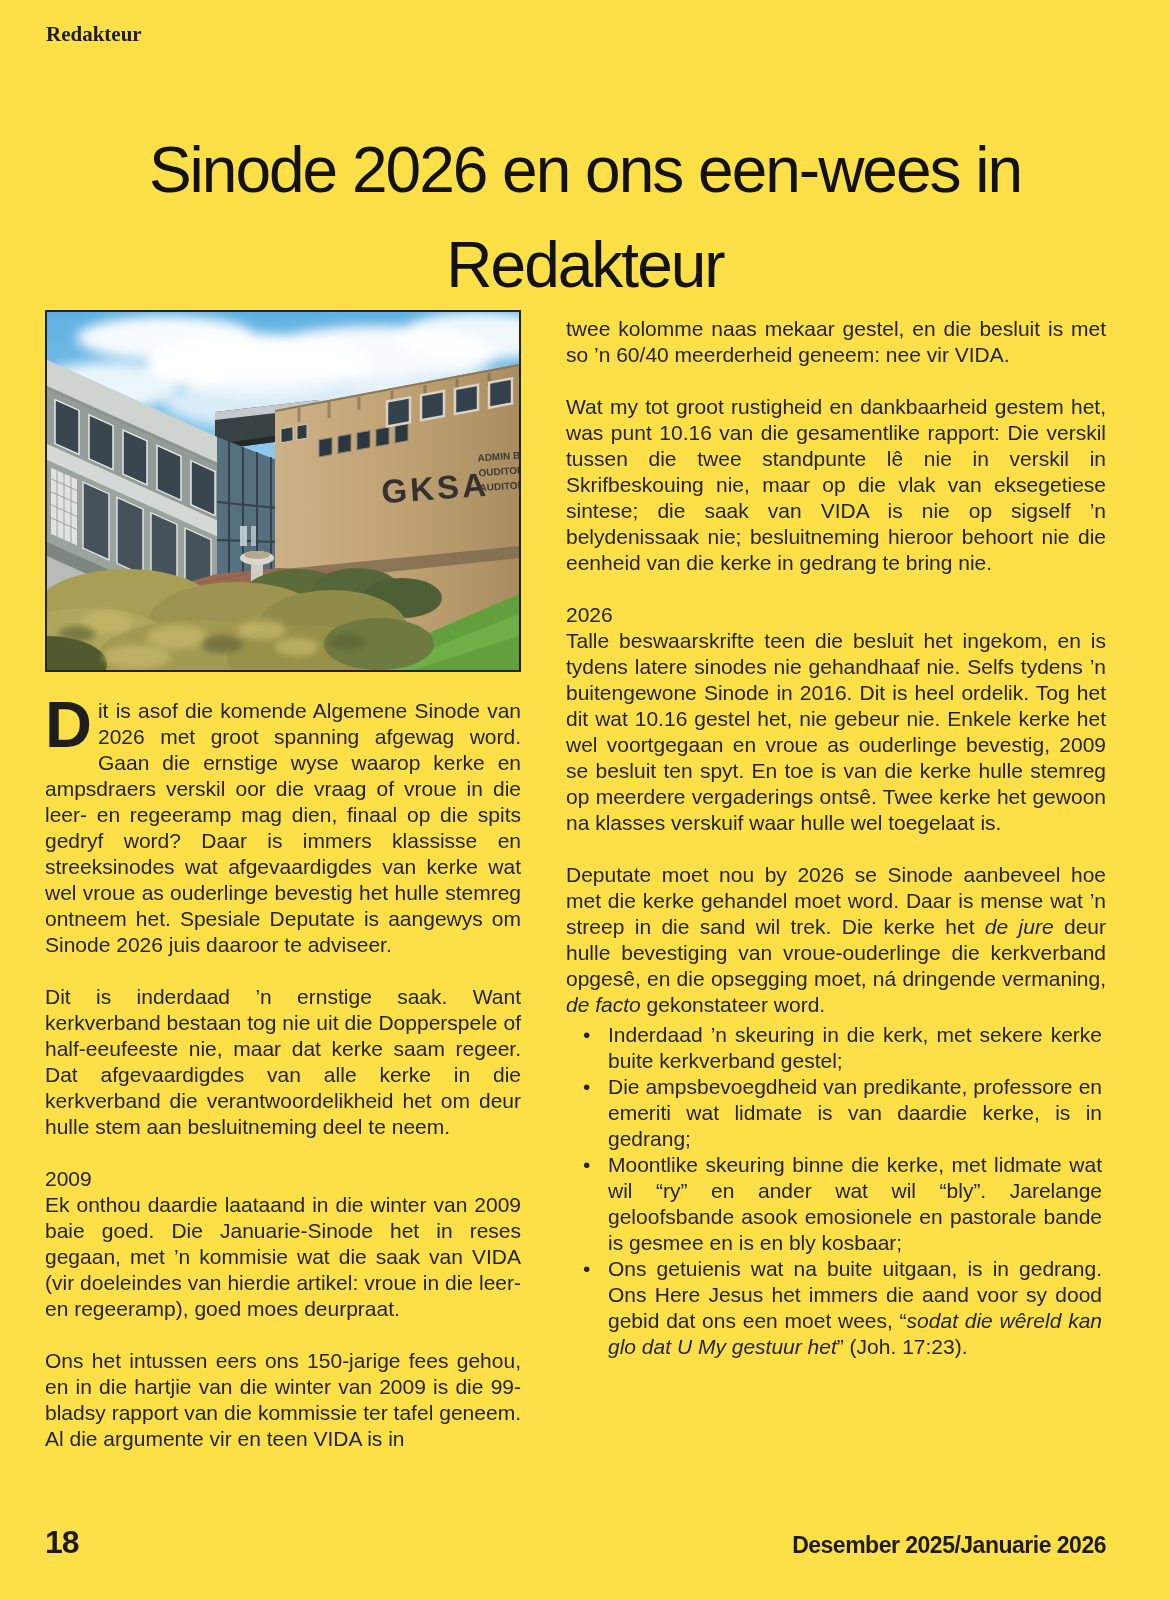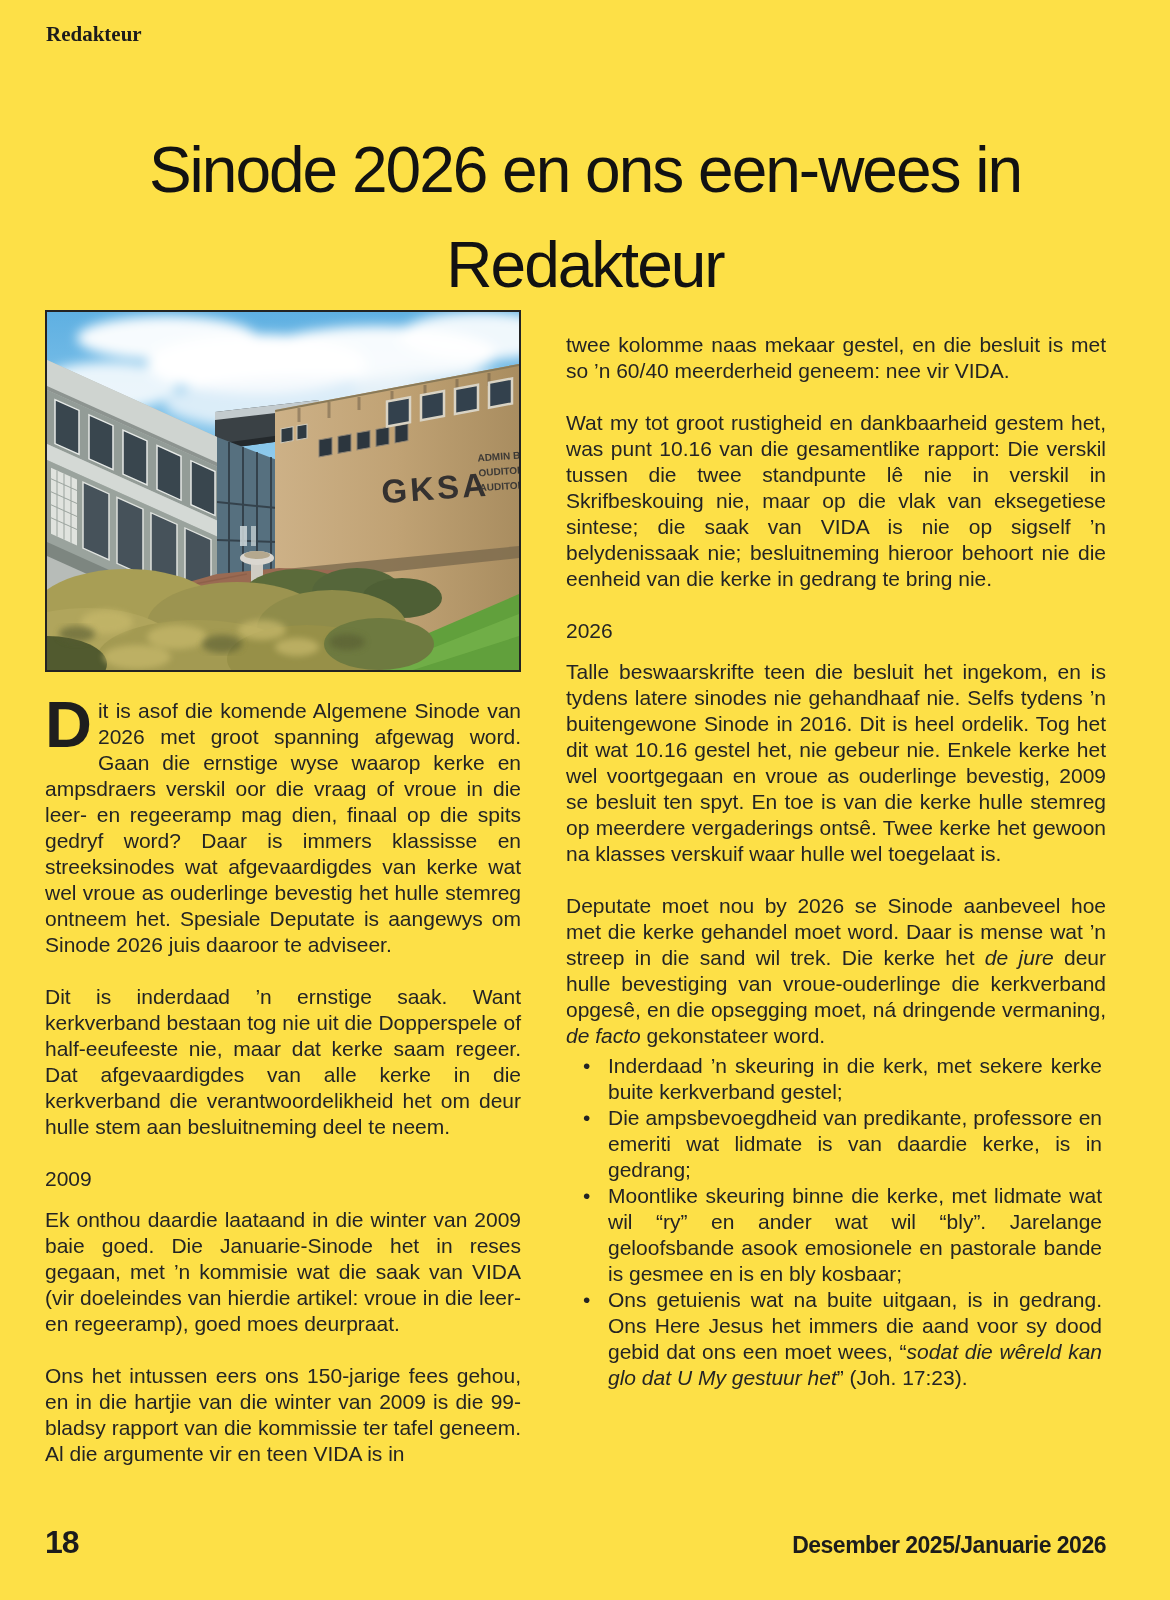--- a/index.html
+++ b/index.html
@@ -24,22 +24,22 @@
   }
   .col{position:absolute;font-size:21px;line-height:26px;text-align:justify;hyphens:none;}
   .col-left{left:45px;top:310px;width:476px;}
   .col-right{left:566px;top:316px;width:540px;}
   .photo{
     width:476px;height:362px;border:2px solid #232323;box-sizing:border-box;
     overflow:hidden;background:#7fc2ea;
   }
   .photo svg{display:block;}
   p{margin:26px 0 0;}
-  p.first{margin-top:16px;}
-  p.tight{margin-top:15px;}
+  p.first{margin-top:0;}
+  p.tight{margin-top:0;}
   h3{font-size:21px;line-height:26px;font-weight:400;margin:26px 0 0;}
   .dropcap{
     float:left;font-weight:700;font-size:65px;line-height:53px;height:53px;
     padding:0 8px 0 0;letter-spacing:-2px;color:#1e1e1e;
   }
   ul.bullets{margin:4px;padding:0;list-style:none;}
   ul.bullets li{position:relative;padding-left:38px;margin:0;}
   ul.bullets li::before{content:"\2022";position:absolute;left:13px;top:0;}
   .page-num{
     position:absolute;left:45px;top:1524px;

